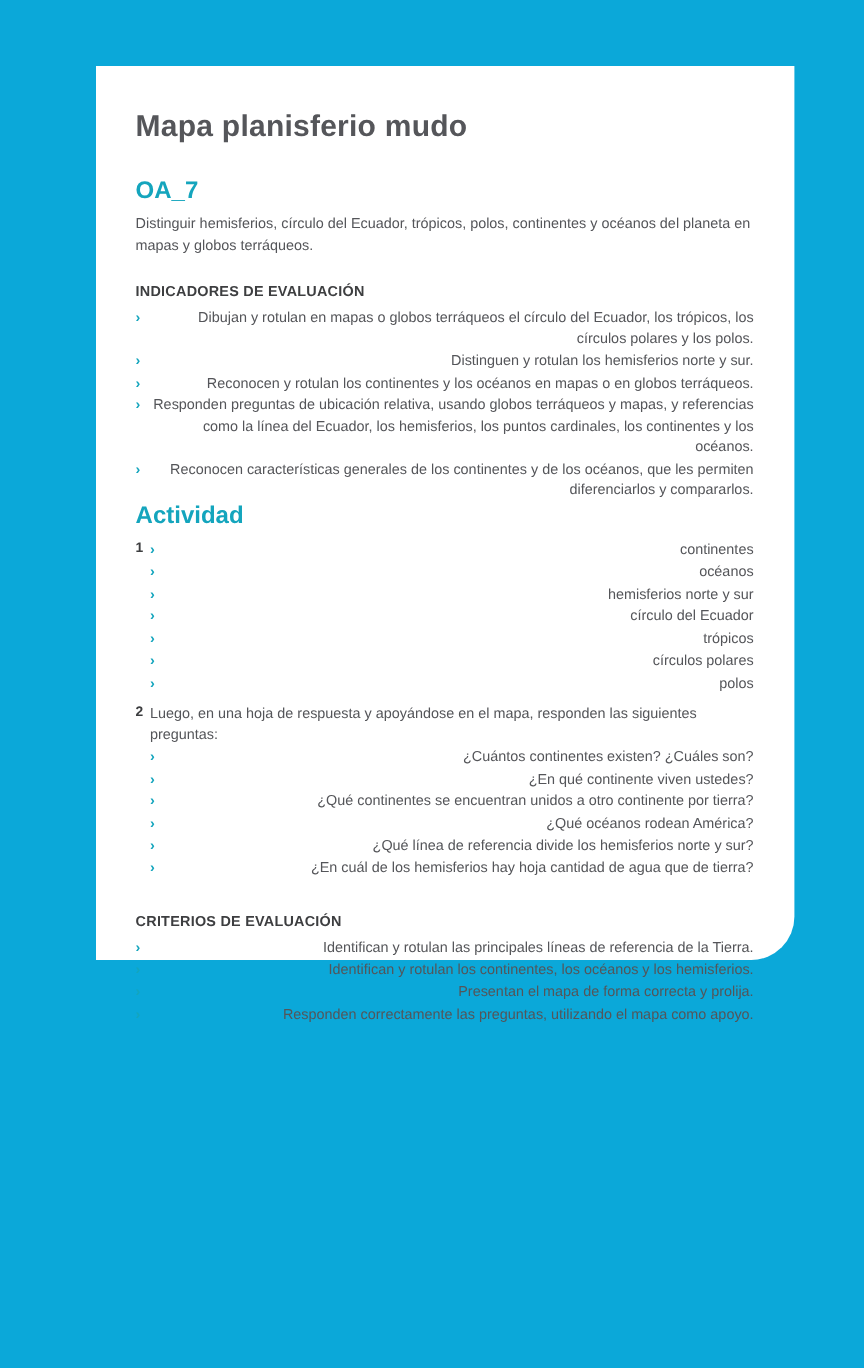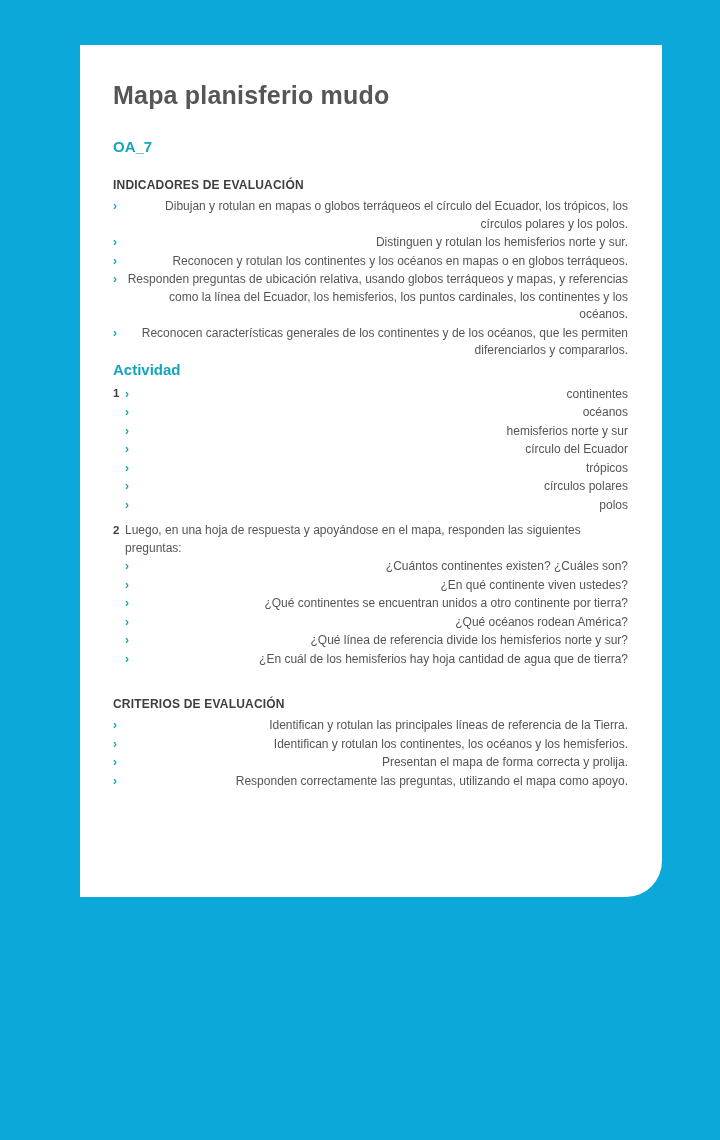--- a/index.html
+++ b/index.html
@@ -13,36 +13,36 @@
   html,body{width:720px;height:1140px;}
   body{
     background:var(--bg);
     font-family:"Liberation Sans", sans-serif;
     position:relative;
     overflow:hidden;
   }
   .card{
     position:absolute;
     left:80px;
-    top:45px;
+    top:55px;
     width:582px;
-    height:852px;
+    height:745px;
     background:#ffffff;
     border-radius:0 0 36px 0;
     padding:36px 34px 0 33px;
   }
   .page-title{
     font-size:25px;
     font-weight:bold;
     color:var(--title);
     letter-spacing:0.2px;
     margin-bottom:28px;
   }
   .teal-heading{
-    font-size:15px;
+    font-size:20px;
     font-weight:bold;
     color:var(--accent);
     margin-bottom:7px;
   }
   .body-text, .list-text{
     font-size:12px;
     line-height:17.5px;
     color:var(--body);
   }
   .section-heading{
@@ -88,20 +88,21 @@
 </style>
 </head>
 <body>
 
 <div class="card">
 
   <h1 class="page-title">Mapa planisferio mudo</h1>
 
   <section>
     <h2 class="teal-heading">OA_7</h2>
+    <p class="body-text">Distinguir hemisferios, círculo del Ecuador, trópicos, polos, continentes y océanos del planeta en mapas y globos terráqueos.</p>
   </section>
 
   <section>
     <h3 class="section-heading">INDICADORES DE EVALUACIÓN</h3>
     <ul class="chev-list">
 
         <li>
           <span class="chev">›</span>
           <span class="list-text">Dibujan y rotulan en mapas o globos terráqueos el círculo del Ecuador, los trópicos, los círculos polares y los polos.</span>
         </li>

